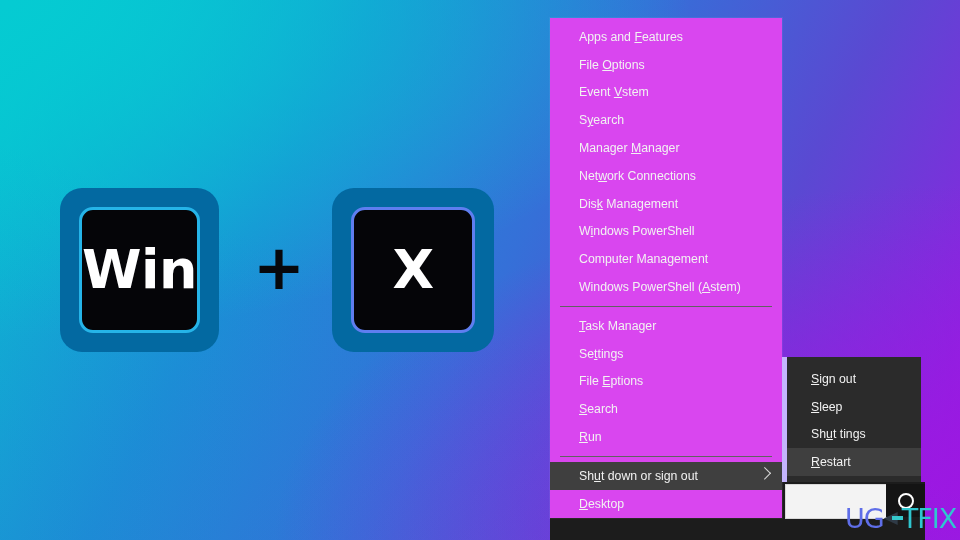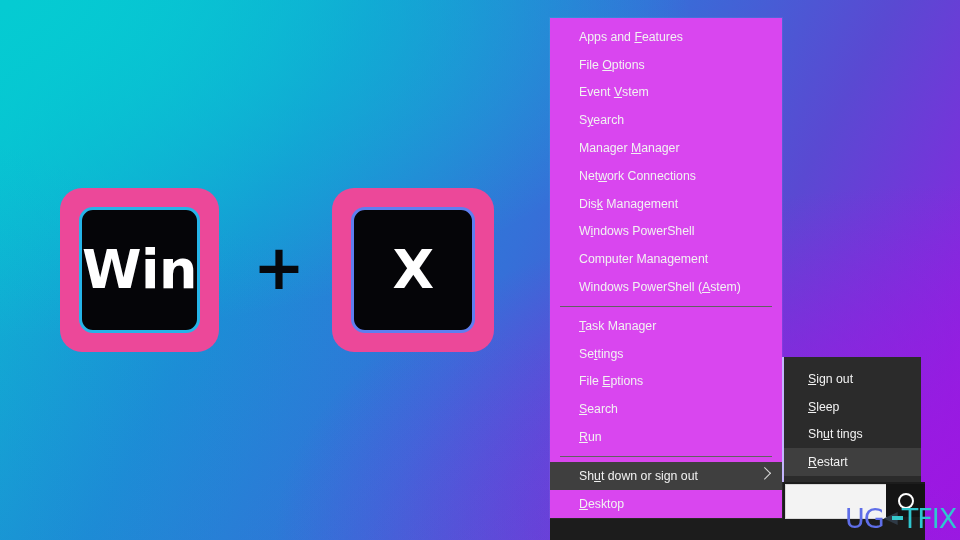--- a/index.html
+++ b/index.html
@@ -30,21 +30,21 @@
   }
   .wallpaper-tint {
     position: absolute;
     inset: 0;
     background: linear-gradient(200deg, rgba(0,0,0,0) 55%, rgba(40,120,210,0.18) 100%);
   }
 
   
   .key {
     position: absolute;
-    background: #ec4899;
+    background: #0369a1;
     display: flex;
     align-items: center;
     justify-content: center;
   }
   .key-inner {
     position: absolute;
     border-style: solid;
     background: #050508;
   }
   .key-label {
@@ -180,21 +180,21 @@
     rotate: 45deg;
     margin-top: -4px;
   }
 
   
   #shutdown-submenu {
     position: absolute;
     left: 782px; top: 357px;
     width: 139px;
     background: #2b2b2b;
-    border-left: 2px solid #c4b5fd;
+    border-left: 5px solid #c4b5fd;
     box-sizing: border-box;
     padding: 8px 0 6px 0;
   }
   #shutdown-submenu .menu-item {
     padding-left: 24px;
     height: 27.8px;
     font-size: 12.3px;
   }
 
   

